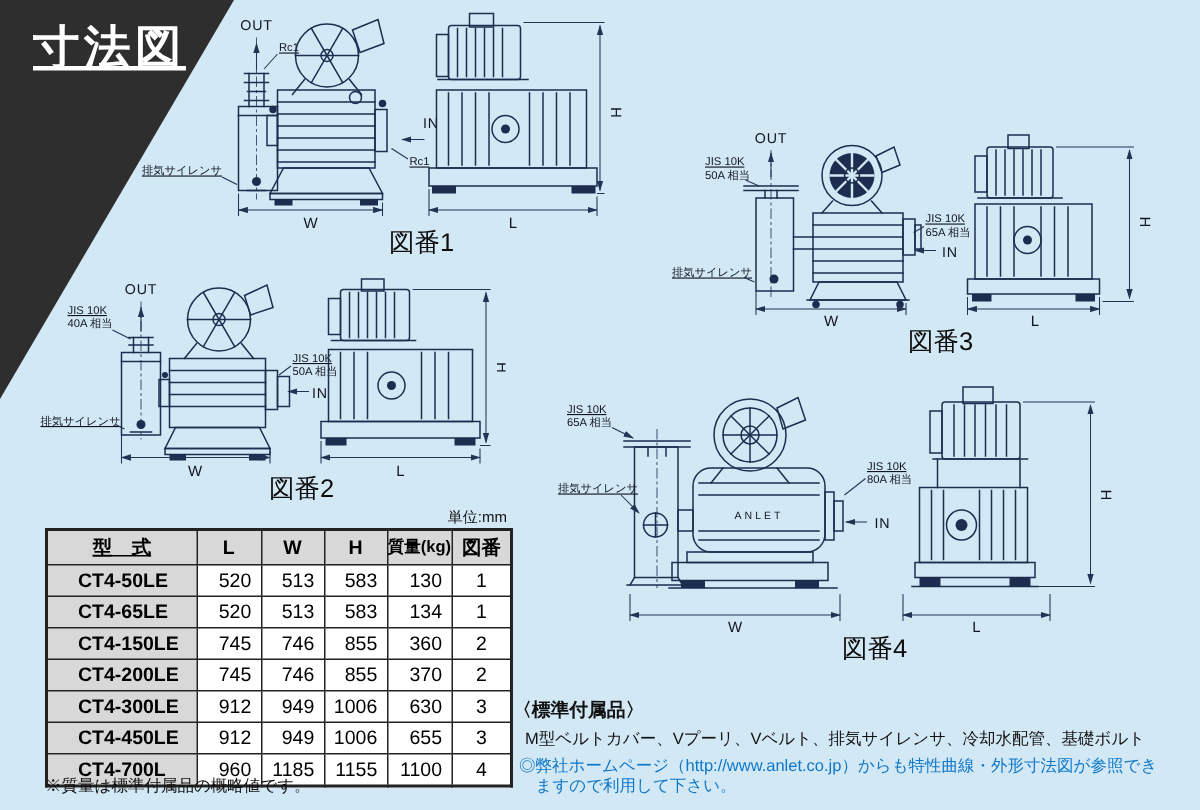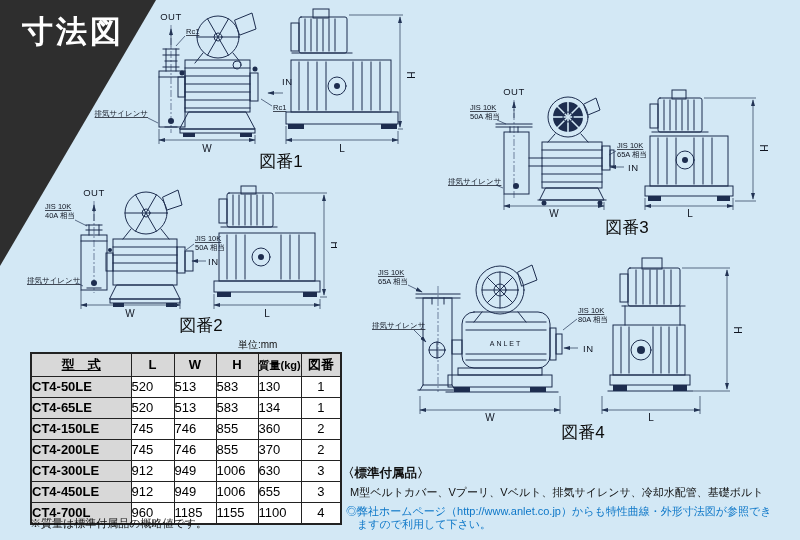--- a/index.html
+++ b/index.html
@@ -4,46 +4,46 @@
 <style>
   html,body{margin:0;padding:0;}
   body{width:800px;height:540px;position:relative;background:#d3e8f5;
        font-family:"Liberation Sans",sans-serif;overflow:hidden;}
   #page{position:absolute;inset:0;}
 
   
   .corner{position:absolute;left:0;top:0;width:156px;height:266px;background:#2e2e2e;
           clip-path:polygon(0 0,100% 0,0 100%);}
   .page-title{position:absolute;left:22px;top:11px;color:#fff;font-size:31px;font-weight:bold;
-              letter-spacing:3px;}
+              letter-spacing:3px;text-decoration:underline;}
 
   
   .fig-svg{position:absolute;}
   .fig-svg text{font-family:"Liberation Sans",sans-serif;fill:#101521;}
   text.io{font-size:9.5px;letter-spacing:.5px;}
   text.port{font-size:7.5px;}
   text.dim{font-size:10px;}
   .u{text-decoration:underline;}
   .s{stroke:#1d2d4f;stroke-width:1;fill:none;stroke-linecap:square;}
   .sf{fill:#1d2d4f;stroke:none;}
   .sd{stroke:#223354;stroke-width:.7;fill:none;}
   .cl{stroke:#44557a;stroke-width:.7;stroke-dasharray:7 2 2 2;fill:none;}
   .gap{stroke:#d3e8f5;stroke-width:1.6;fill:none;}
 
   .fig-caption{position:absolute;width:80px;text-align:center;font-size:17px;font-weight:normal;
                color:#0c0c0c;}
 
   
-  .unit-label{position:absolute;left:238px;top:338px;width:100px;text-align:left;font-size:10px;color:#111;}
+  .unit-label{position:absolute;left:238px;top:338px;width:100px;text-align:right;font-size:10px;color:#111;}
   table.spec{position:absolute;left:30px;top:352px;border-collapse:collapse;background:#fff;
              border:2px solid #222;font-size:13px;color:#000;}
   table.spec th,table.spec td{border:1px solid #222;padding:0;height:20px;line-height:20px;white-space:nowrap;}
   table.spec th{background:#d8d8d8;font-weight:bold;height:22px;}
-  table.spec td.model{background:#d8d8d8;font-weight:bold;text-align:left;padding-left:0;}
-  table.spec td.num{text-align:left;padding-right:6px;}
+  table.spec td.model{background:#d8d8d8;font-weight:bold;text-align:left;padding-left:20px;}
+  table.spec td.num{text-align:right;padding-right:6px;}
   table.spec td.fig{text-align:center;}
   th.hmass{font-size:11px;font-weight:bold;}
   th.hmodel span{text-decoration:underline;font-family:Liberation Serif, serif;}
   .mass-note{position:absolute;left:30px;top:516px;font-size:11px;color:#111;text-align:center;}
 
   
   .notes{position:absolute;left:342px;top:465px;width:430px;color:#111;}
   .notes .acc-title{font-size:12.5px;font-weight:bold;margin:0 0 3px 0;}
   .notes .acc-body{font-size:11px;margin:0 0 5px 8px;}
   .notes .hp{font-size:11px;color:#0d77c8;margin:0 0 0 4px;line-height:13px;}

